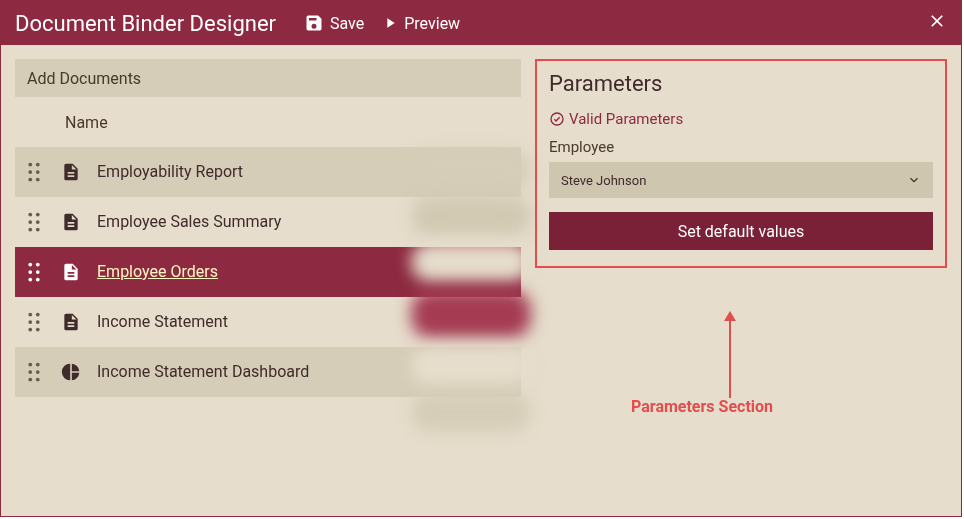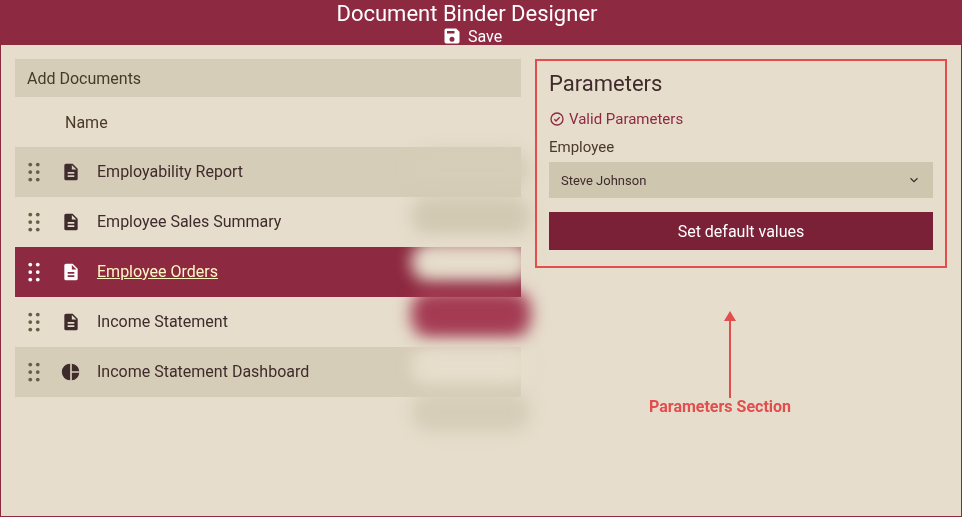--- a/index.html
+++ b/index.html
@@ -18,21 +18,20 @@
     display: flex;
     flex-direction: column;
   }
   .titlebar {
     background: #8d2940;
     height: 44px;
     display: flex;
     align-items: center;
     color: #fff;
     padding: 0 14px;
-    flex-direction: column;
   }
   .titlebar .title {
     font-size: 22px;
     font-weight: 400;
     margin-right: 28px;
   }
   .tb-btn {
     display: flex;
     align-items: center;
     gap: 6px;
@@ -183,21 +182,21 @@
   .arrow::before{
     content:"";
     position:absolute;
     top:-9px;left:-5px;
     border-left:6px solid transparent;
     border-right:6px solid transparent;
     border-bottom:10px solid #e24d4d;
   }
   .ann-label{
     position:absolute;
-    left:118px;
+    left:100px;
     top:352px;
     color:#e24d4d;
     font-weight:700;
     font-size:16px;
   }
 </style>
 </head>
 <body>
 
 <div class="app">

